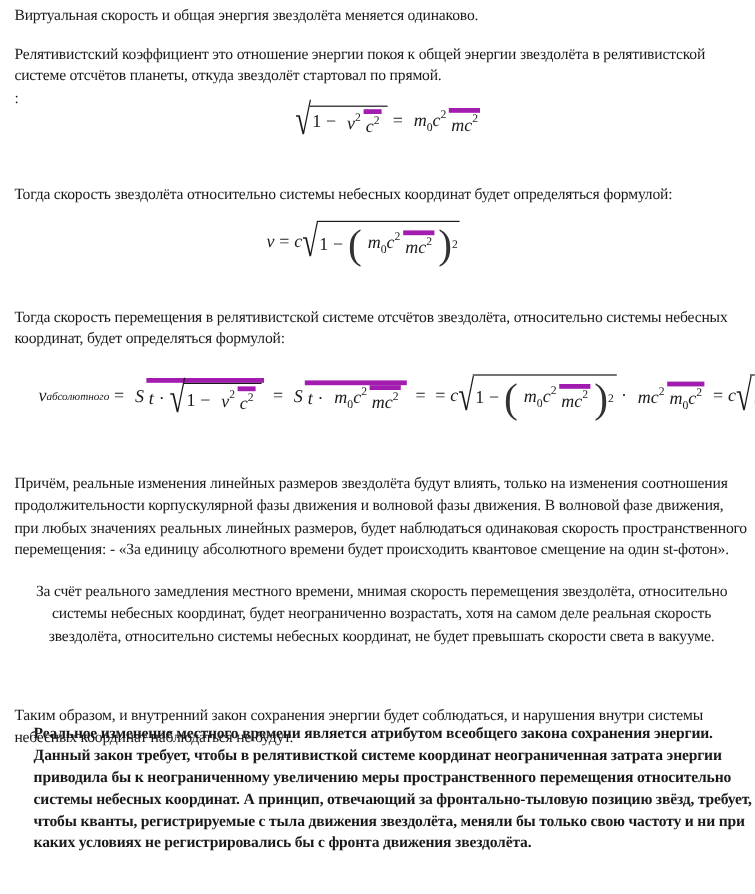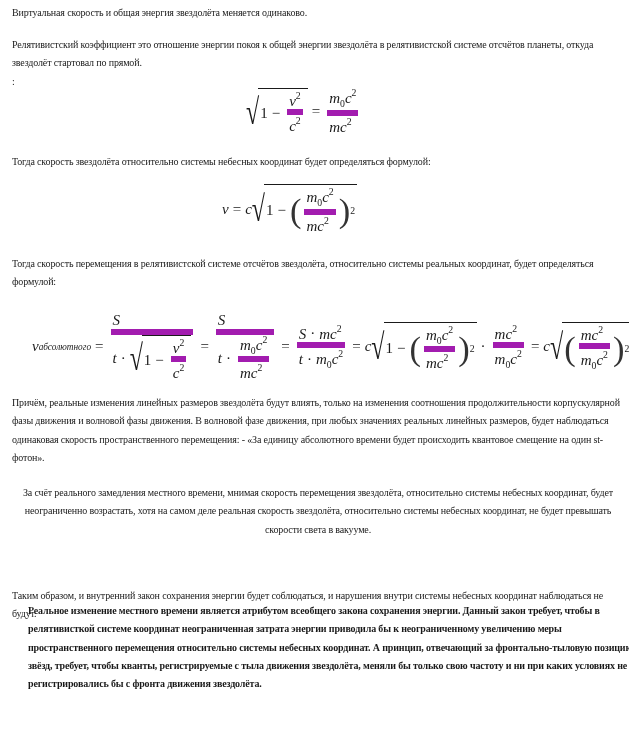--- a/index.html
+++ b/index.html
@@ -1,26 +1,26 @@
 <!DOCTYPE html>
 <html><head>
 <meta charset="utf-8">
 <style>
   html, body { margin: 0; padding: 0; background: #ffffff; }
   body {
     width: 629px; height: 745px; overflow: hidden; position: relative;
     font-family: "Liberation Serif", serif; color: #1a1a1a;
   }
-  .p { position: absolute; left: 12px; width: 612px; font-size: 10px; line-height: 18.3px; letter-spacing: -0.15px; }
+  .p { position: absolute; left: 12px; width: 612px; font-size: 13px; line-height: 18.3px; letter-spacing: -0.15px; }
   .b { font-weight: bold; margin-left: 16px; }
   .math { position: absolute; font-family: "Liberation Serif", serif; font-style: italic; color: #1a1a1a; }
   .mrow { display: inline-flex; align-items: center; white-space: nowrap; }
-  .frac { display: inline-flex; flex-direction: column; vertical-align: middle; margin: 0 3px; }
+  .frac { display: inline-flex; flex-direction: row; align-items: center; vertical-align: middle; margin: 0 3px; }
   .frac .num { padding: 0 2px; line-height: 1.1; }
-  .frac .den { padding: 0 2px; border-top: 6px solid #a21caf; line-height: 1.2; }
+  .frac .den { padding: 0 2px; border-top: 4px solid #a21caf; line-height: 1.2; }
   .up { font-style: normal; }
   sup { font-size: 0.65em; font-style: normal; vertical-align: 0.7em; }
   sub { font-size: 0.65em; font-style: normal; }
   .op { font-style: normal; margin: 0 4px; }
   .sqrt { display: inline-flex; align-items: stretch; }
   .sqrt .rad { font-style: normal; font-size: 1.6em; line-height: 1; transform: scaleY(1.5); align-self: center; margin-right: -1px; }
   .sqrt .body { border-top: 1px solid #1a1a1a; padding: 2px 2px 0 2px; display: inline-flex; align-items: center; }
   .paren { font-style: normal; font-size: 2.3em; font-weight: 200; line-height: 1; color: #333; }
   .sub-label { font-size: 0.62em; font-style: italic; vertical-align: -0.45em; }
 </style>
@@ -70,21 +70,21 @@
           <span class="num"><span>m</span><sub>0</sub><span>c</span><sup>2</sup></span>
           <span class="den"><span>m</span><span>c</span><sup>2</sup></span>
         </span>
         <span class="paren">)</span>
           <sup style="vertical-align:1.6em;">2</sup>
       </span>
     </span>
   </span>
 </div>
 
-<div class="p" style="top:255px;">Тогда скорость перемещения в релятивистской системе отсчётов звездолёта, относительно системы реальных координат, будет определяться формулой:</div>
+<div class="p" style="top:255px;">Тогда скорость перемещения в релятивистской системе отсчётов звездолёта, относительно системы небесных координат, будет определяться формулой:</div>
 
 <div class="math" style="left:32px; top:312px; font-size:15px;">
   <span class="mrow">
     <span>v</span>
       <span class="sub-label">абсолютного</span>
     <span class="op">=</span>
     <span class="frac">
       <span class="num">S</span>
       <span class="den">
         <span class="mrow">
@@ -112,24 +112,20 @@
           <span>t</span>
             <span class="op">·</span>
           <span class="frac">
             <span class="num"><span>m</span><sub>0</sub><span>c</span><sup>2</sup></span>
             <span class="den"><span>m</span><span>c</span><sup>2</sup></span>
           </span>
         </span>
       </span>
     </span>
     <span class="op">=</span>
-    <span class="frac">
-      <span class="num"><span>S</span><span class="op">·</span><span>m</span><span>c</span><sup>2</sup></span>
-      <span class="den"><span>t</span><span class="op">·</span><span>m</span><sub>0</sub><span>c</span><sup>2</sup></span>
-    </span>
     <span class="op">=</span>
     <span>c</span>
     <span class="sqrt">
       <span class="rad">√</span>
       <span class="body">
         <span class="up">1</span>
         <span class="op">−</span>
         <span class="paren">(</span>
         <span class="frac">
           <span class="num"><span>m</span><sub>0</sub><span>c</span><sup>2</sup></span>

